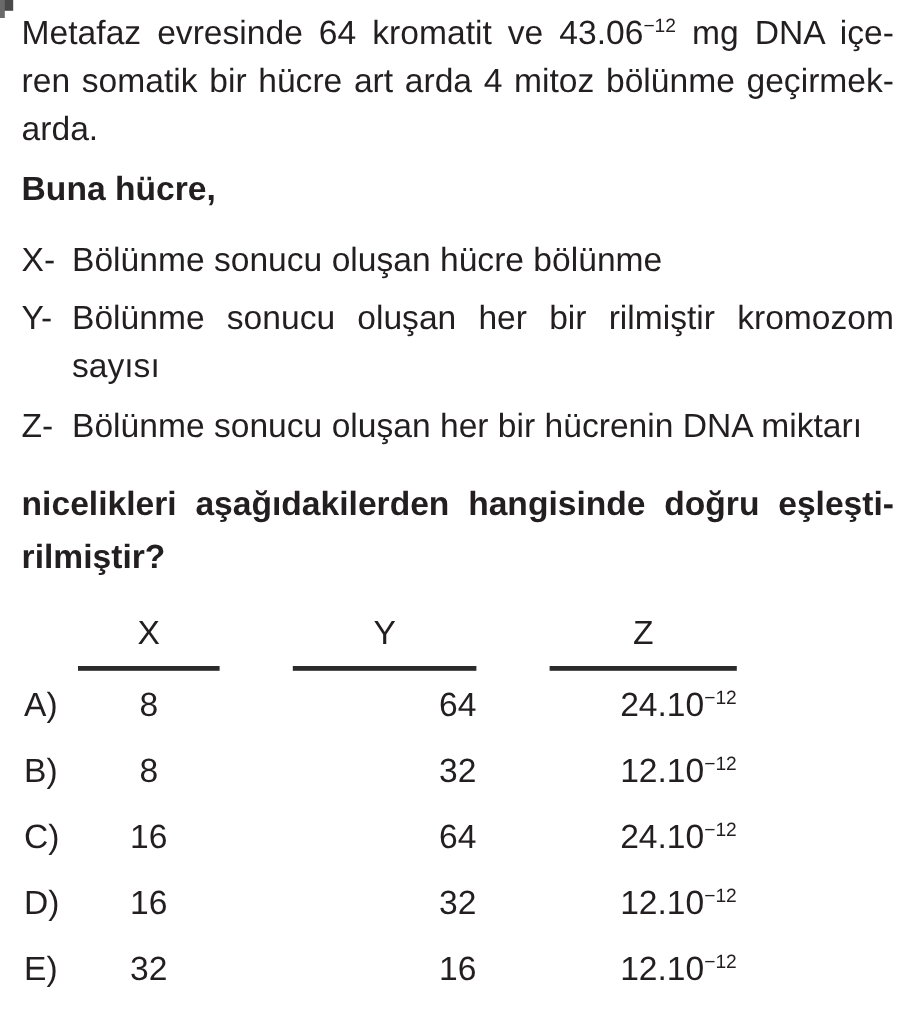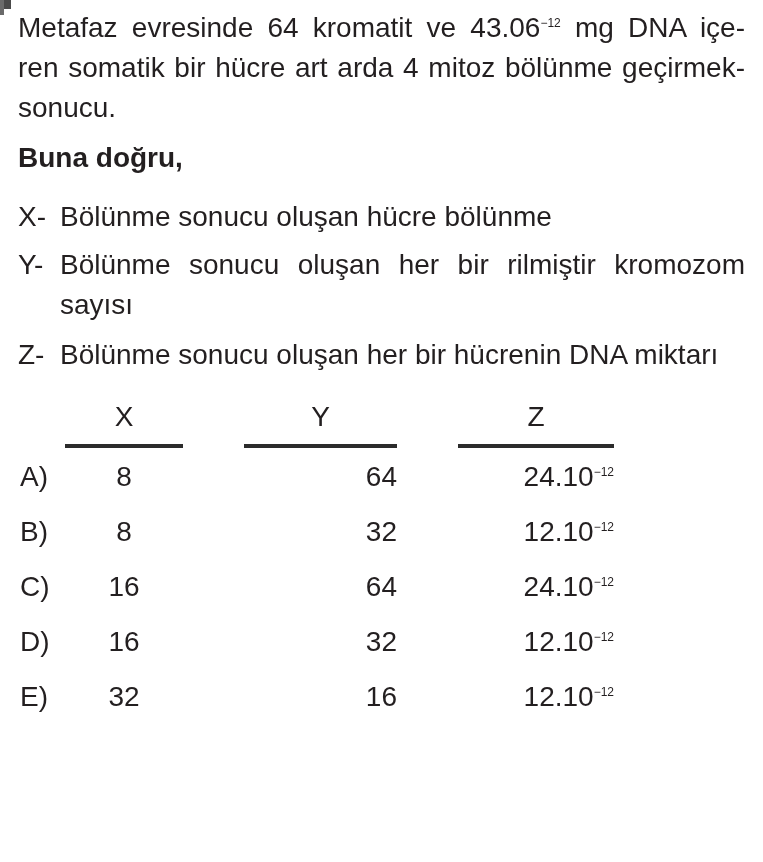--- a/index.html
+++ b/index.html
@@ -15,21 +15,21 @@
   }
   .page { padding:8px 18px 0 18px; }
 
   
   .jline { text-align:justify; text-align-last:justify; }
   .nline { text-align:left; }
 
   .bold { font-weight:bold; }
 
   .sup {
-    font-size:12px;
+    font-size:16px;
     line-height:0;
     position:relative;
     top:-10px;
     letter-spacing:0;
   }
 
   .lead-in { margin-top:10px; }
 
   
   .item { display:flex; }
@@ -76,24 +76,24 @@
 <body>
 
 <div class="scan-artifact"></div>
 <div class="scan-artifact2"></div>
 
 <div class="page">
 
   <div>
     <div class="jline"><span>Metafaz evresinde 64 kromatit ve 43.06</span><span class="sup">−12</span><span> mg DNA içe-</span></div>
     <div class="jline">ren somatik bir hücre art arda 4 mitoz bölünme geçirmek-</div>
-    <div class="nline">sonucu.</div>
+    <div class="nline">arda.</div>
   </div>
 
-  <div class="bold lead-in">Buna doğru,</div>
+  <div class="bold lead-in">Buna hücre,</div>
 
   <div class="item item-x">
     <div class="item-label">X-</div>
     <div class="item-body">
       <div class="nline">Bölünme sonucu oluşan hücre bölünme</div>
     </div>
   </div>
 
   <div class="item item-y">
     <div class="item-label">Y-</div>
@@ -103,20 +103,24 @@
     </div>
   </div>
 
   <div class="item item-z">
     <div class="item-label">Z-</div>
     <div class="item-body">
       <div class="nline">Bölünme sonucu oluşan her bir hücrenin DNA miktarı</div>
     </div>
   </div>
 
+  <div class="bold stem">
+    <div class="jline">nicelikleri aşağıdakilerden hangisinde doğru eşleşti-</div>
+    <div class="nline">rilmiştir?</div>
+  </div>
 
   <div class="answer-table">
 
     <div class="header-row">
       <div class="hcell hcell-x">X</div>
       <div class="hcell hcell-y">Y</div>
       <div class="hcell hcell-z">Z</div>
     </div>
 
     <div class="trow trow-first">

